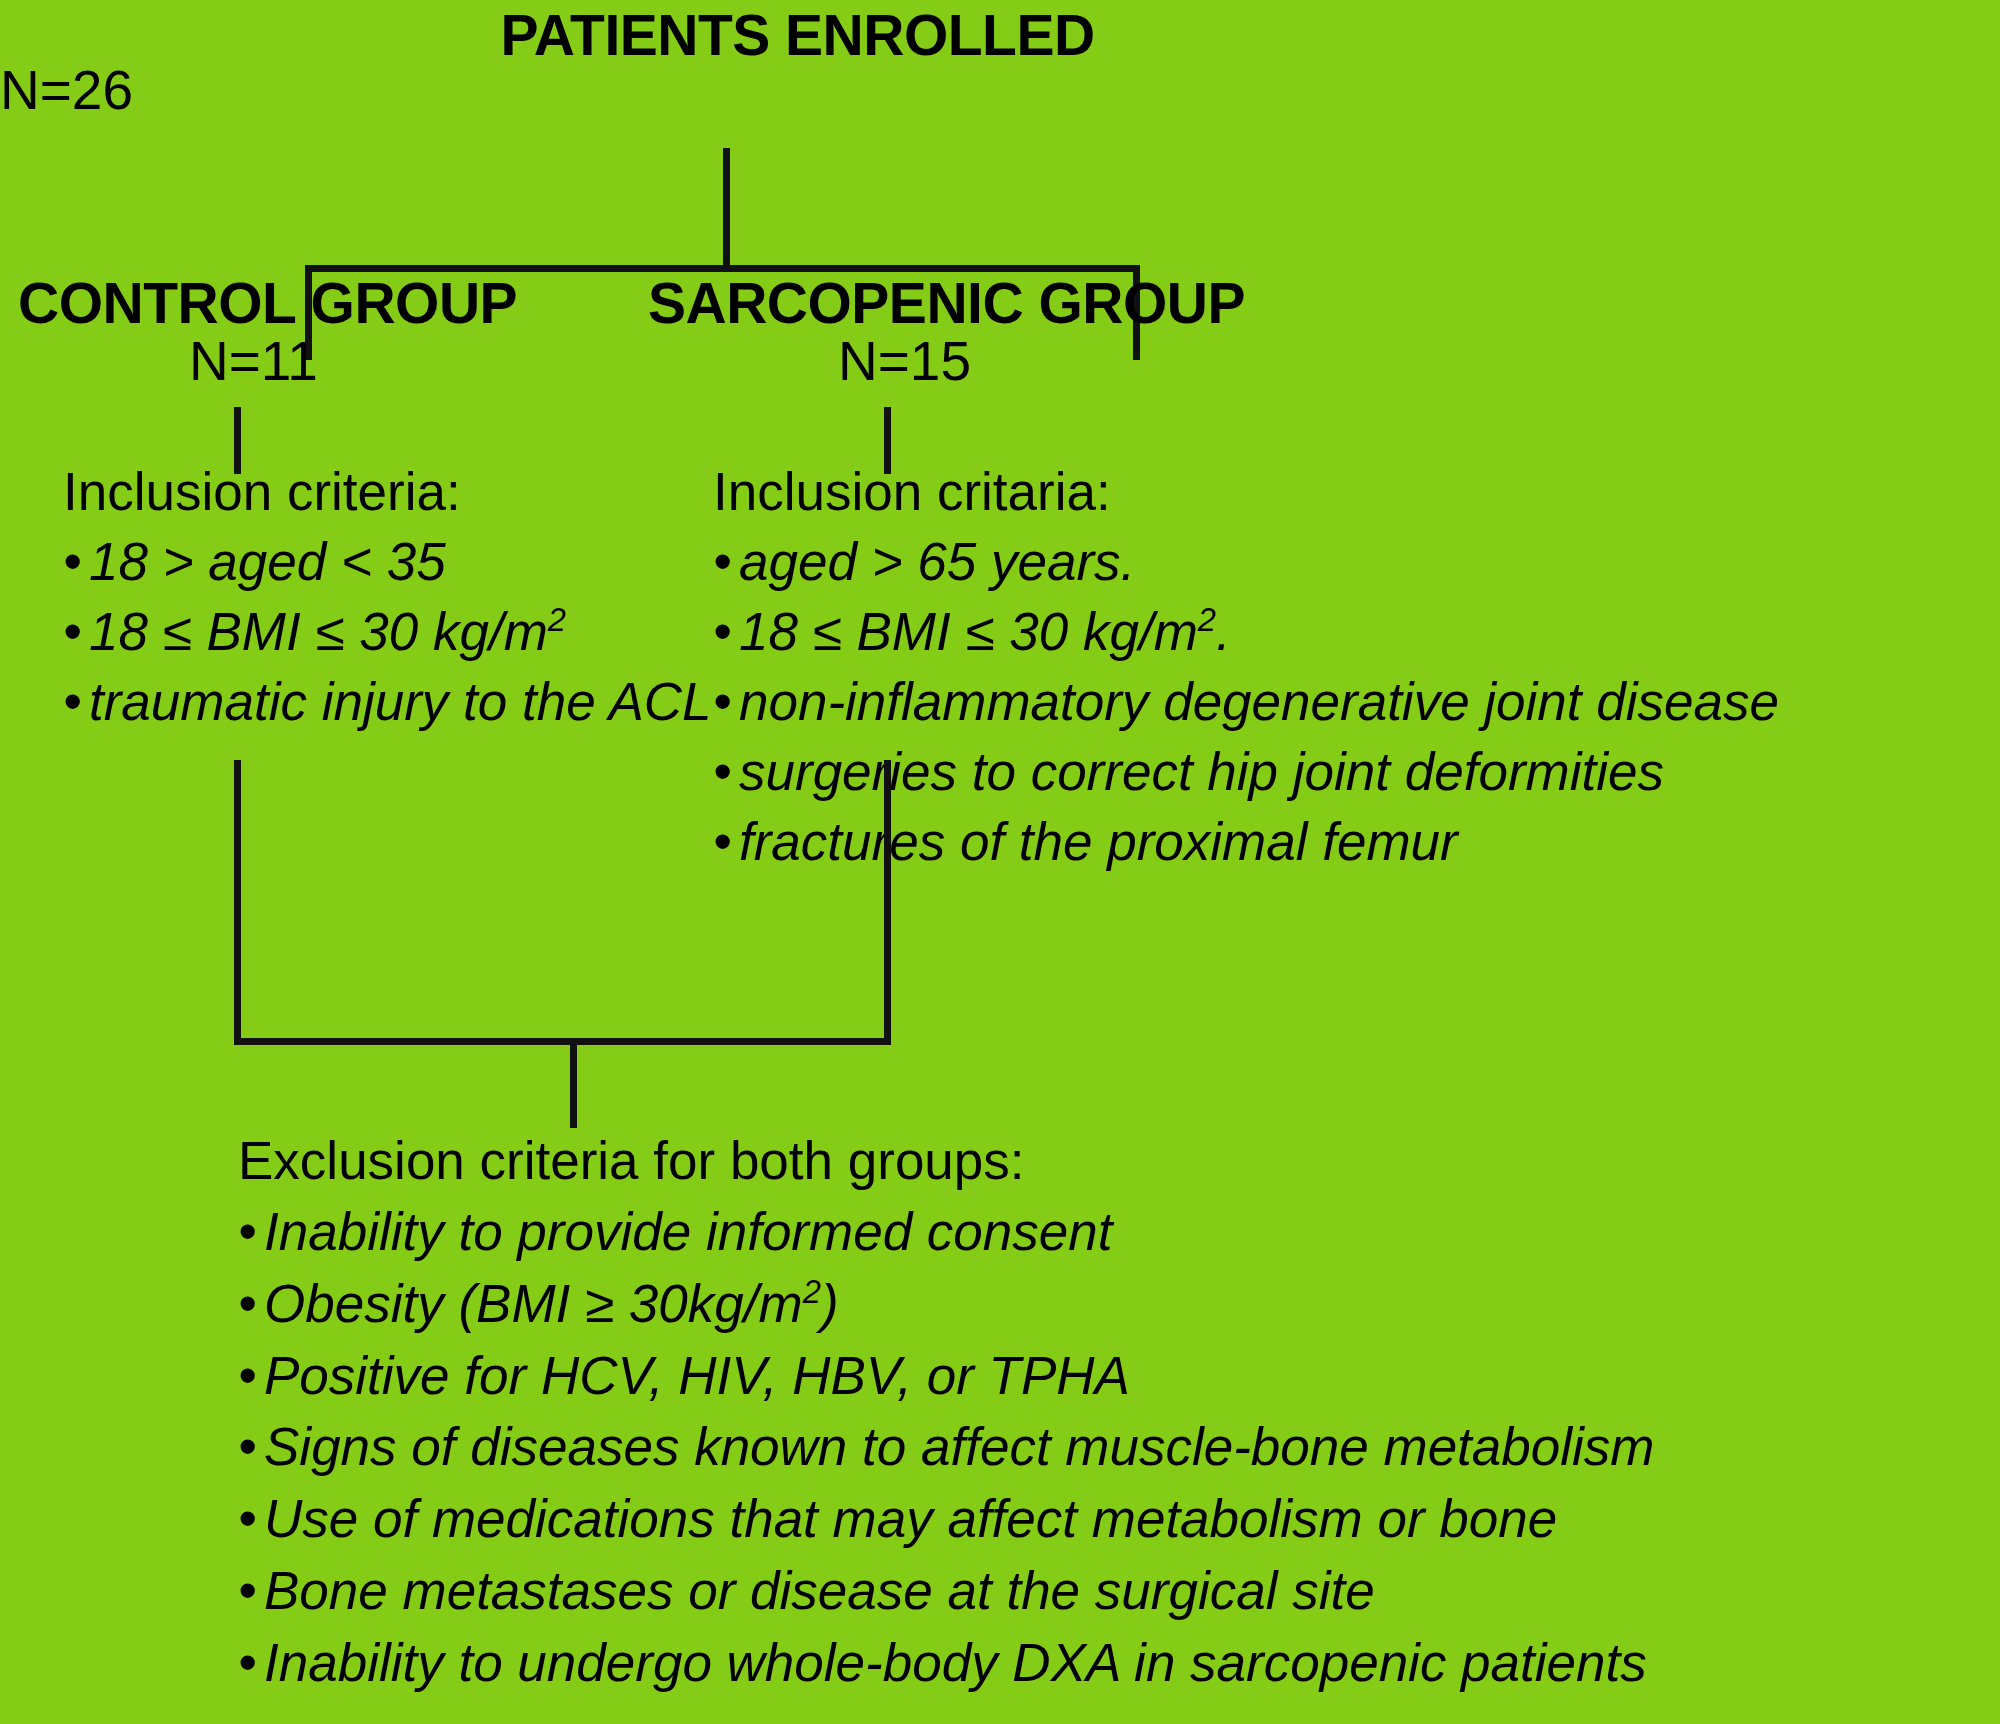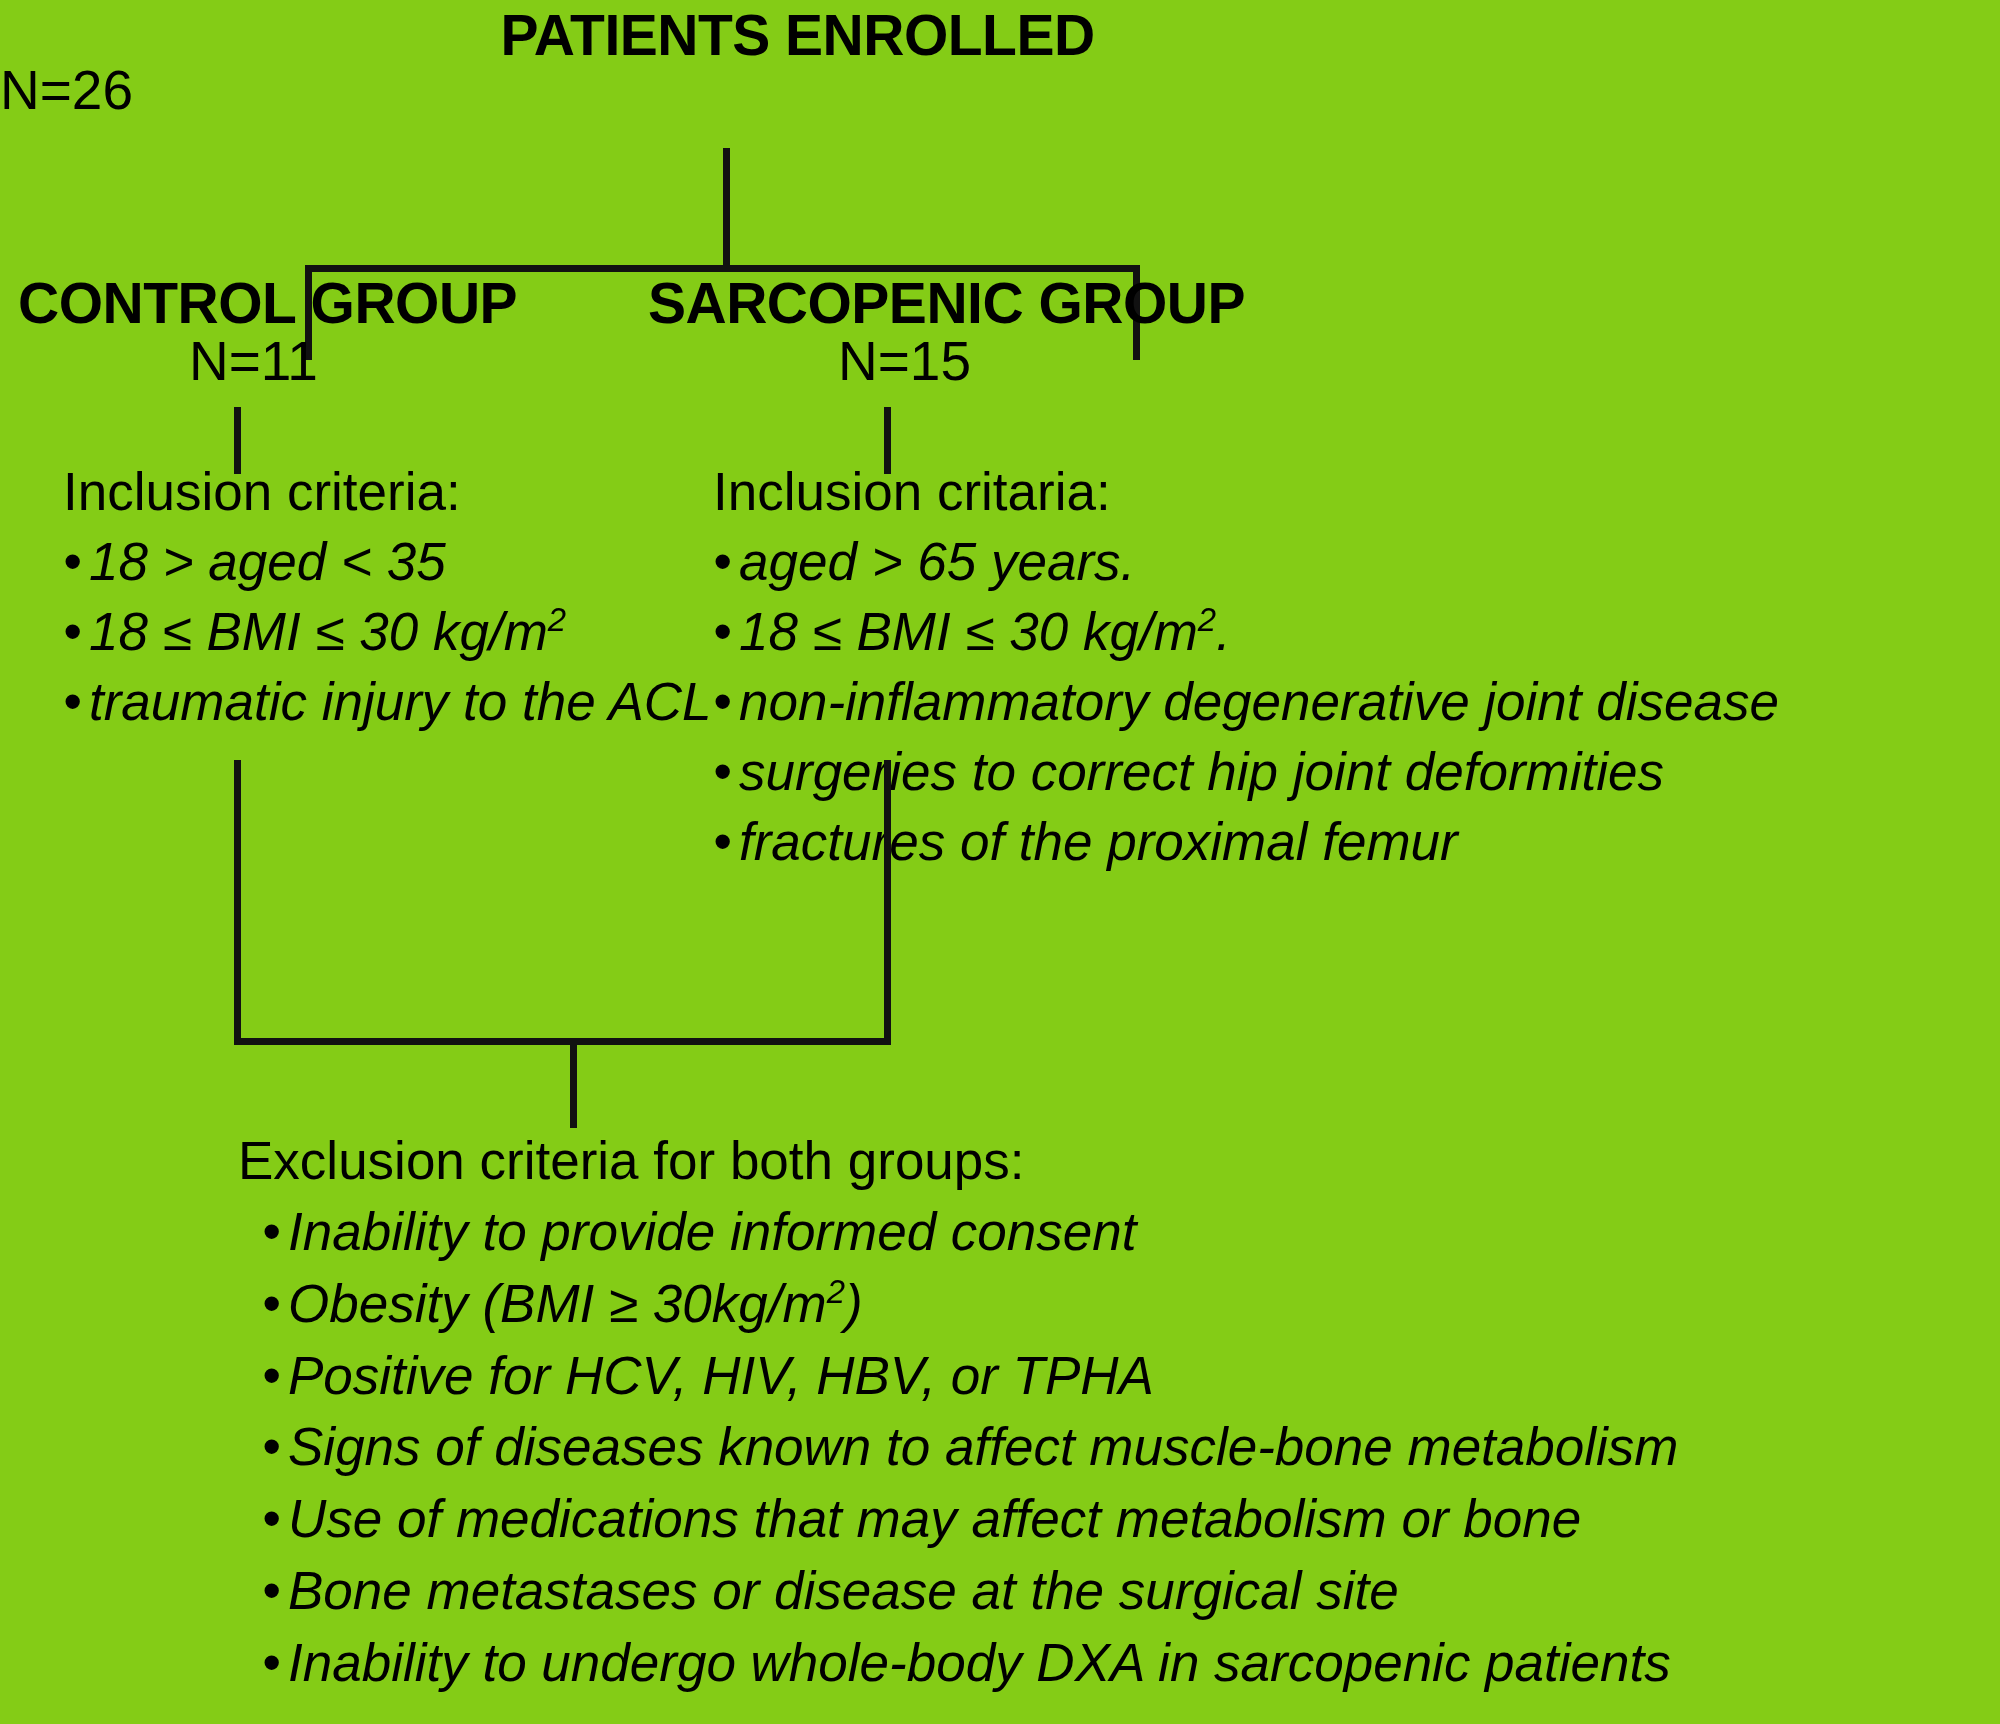--- a/index.html
+++ b/index.html
@@ -65,21 +65,20 @@
     font-size: 53px;
     line-height: 1.32;
     white-space: nowrap;
   }
   .criteria-list li .bullet {
     display: inline-block;
     width: 26px;
   }
   .exclusion-list li {
     line-height: 1.355;
-    margin-left: 24px;
   }
   sup {
     font-size: 0.62em;
     vertical-align: super;
     line-height: 0;
   }
 </style>
 </head>
 <body>
 

